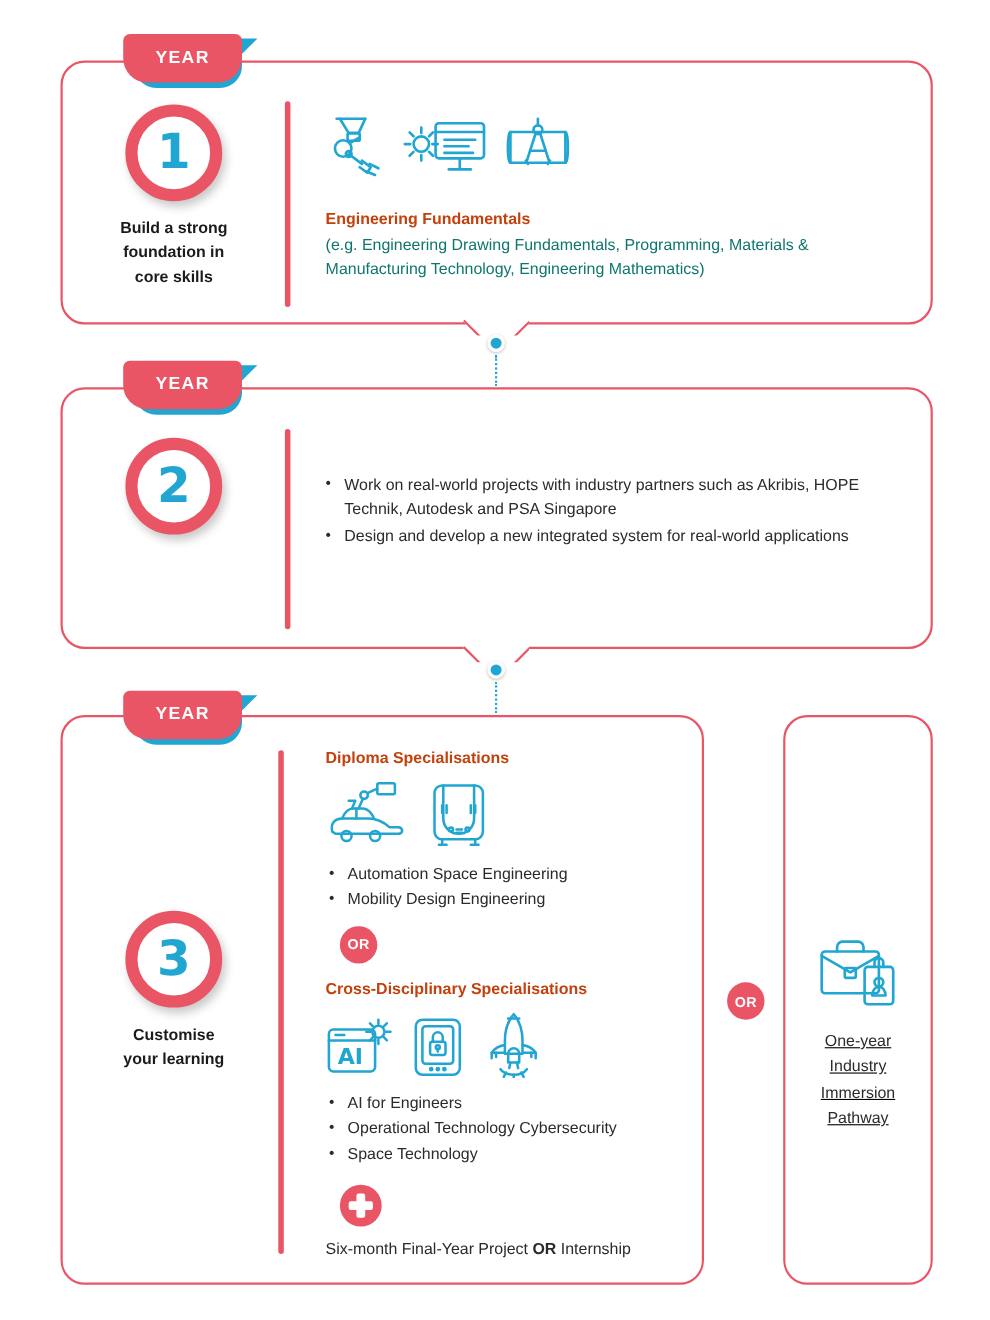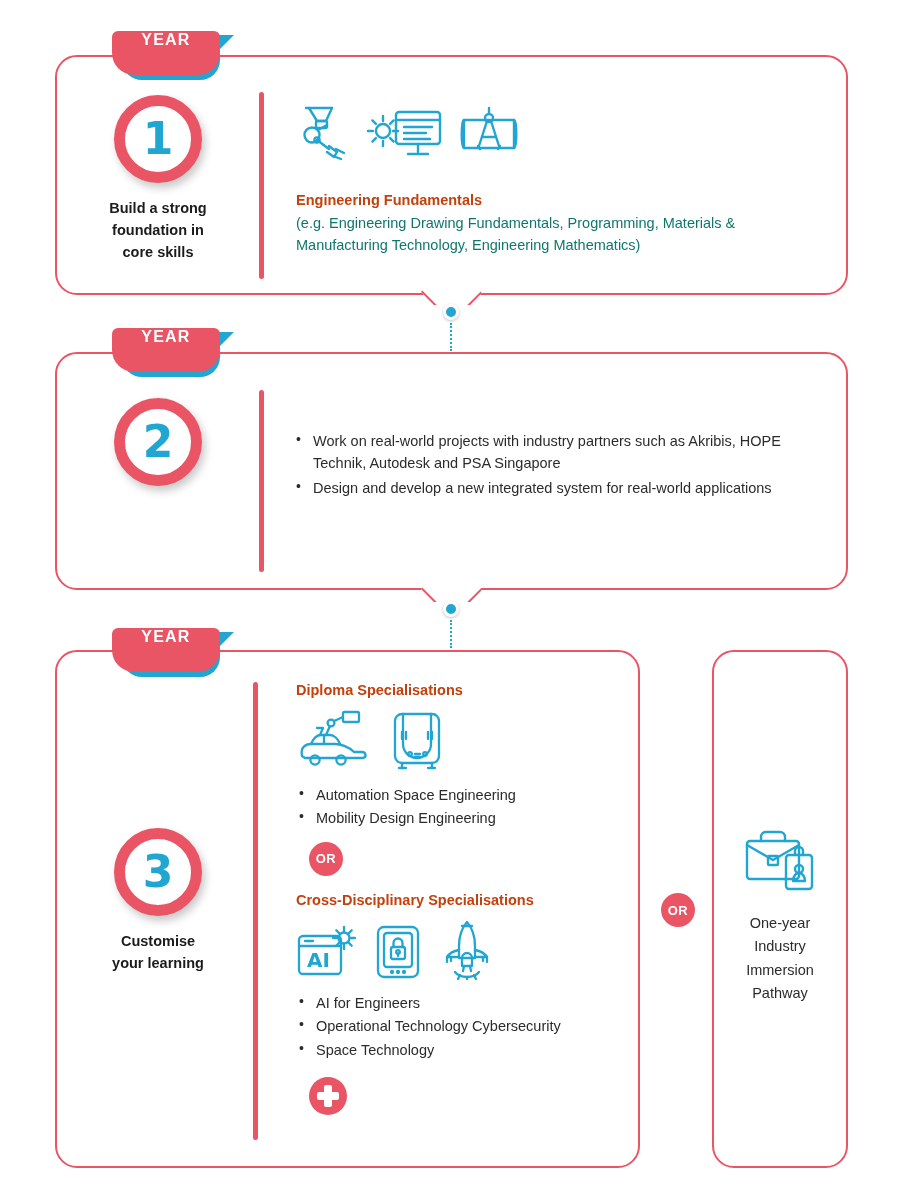--- a/index.html
+++ b/index.html
@@ -61,21 +61,21 @@
     position: absolute; left: 10px; top: 9px;
     width: 98px; height: 40px;
     background: #21A5D1;
     border-radius: 6px 6px 20px 20px;
   }
   .year-tab .plate {
     position: absolute; left: 0; top: 0;
     width: 108px; height: 44px;
     background: #EA5565;
     border-radius: 6px 6px 22px 22px;
-    display: flex; justify-content: center;
+    display: flex; align-items: center; justify-content: center;
   }
   .year-tab .plate span {
     color: #fff;
     font-size: 16px;
     font-weight: bold;
     letter-spacing: 1.2px;
   }
   #tab1 { left: 112px; top: 31px; }
   #tab2 { left: 112px; top: 328px; }
   #tab3 { left: 112px; top: 628px; }
@@ -190,23 +190,24 @@
   }
   .plus-badge::before, .plus-badge::after {
     content: ""; position: absolute; background: #fff; border-radius: 2px;
   }
   .plus-badge::before { left: 15px; top: 8px; width: 8px; height: 22px; }
   .plus-badge::after  { left: 8px; top: 15px; width: 22px; height: 8px; }
 
   
   #pathway-inner {
     position: absolute;
-    left: 712px; top: 828px;
+    left: 712px; top: 852px;
     width: 136px;
     text-align: center;
+    text-decoration: underline;
   }
   #pathway-inner .pw-icon { display: flex; justify-content: center; }
   #pathway-inner .pw-label {
     margin-top: 12px;
     font-size: 14.5px;
     color: #2b2b2b;
     line-height: 1.62;
   }
 
   .footnote {
@@ -421,20 +422,21 @@
     </div>
 
     <ul class="bullets tight" style="margin-top:12px">
       <li>AI for Engineers</li>
       <li>Operational Technology Cybersecurity</li>
       <li>Space Technology</li>
     </ul>
 
     <div class="plus-badge" style="margin:16px 0 0 13px"></div>
 
+    <div class="footnote"><span>Six-month Final-Year Project </span><b>OR</b><span> Internship</span></div>
   </div>
 
   <div class="or-badge" id="or-mid">OR</div>
 
   <div id="pathway-inner">
     <div class="pw-icon">
       <svg width="82" height="72" viewBox="0 0 82 72" fill="none" stroke="#21A5D1" stroke-width="2.4" stroke-linecap="round" stroke-linejoin="round">
         <path d="M22 13 v-4 a5 5 0 0 1 5 -5 h14 a5 5 0 0 1 5 5 v4"></path>
         <rect x="8" y="13" width="52" height="38" rx="3"></rect>
         <path d="M8 17 L34 32 L60 17"></path>

